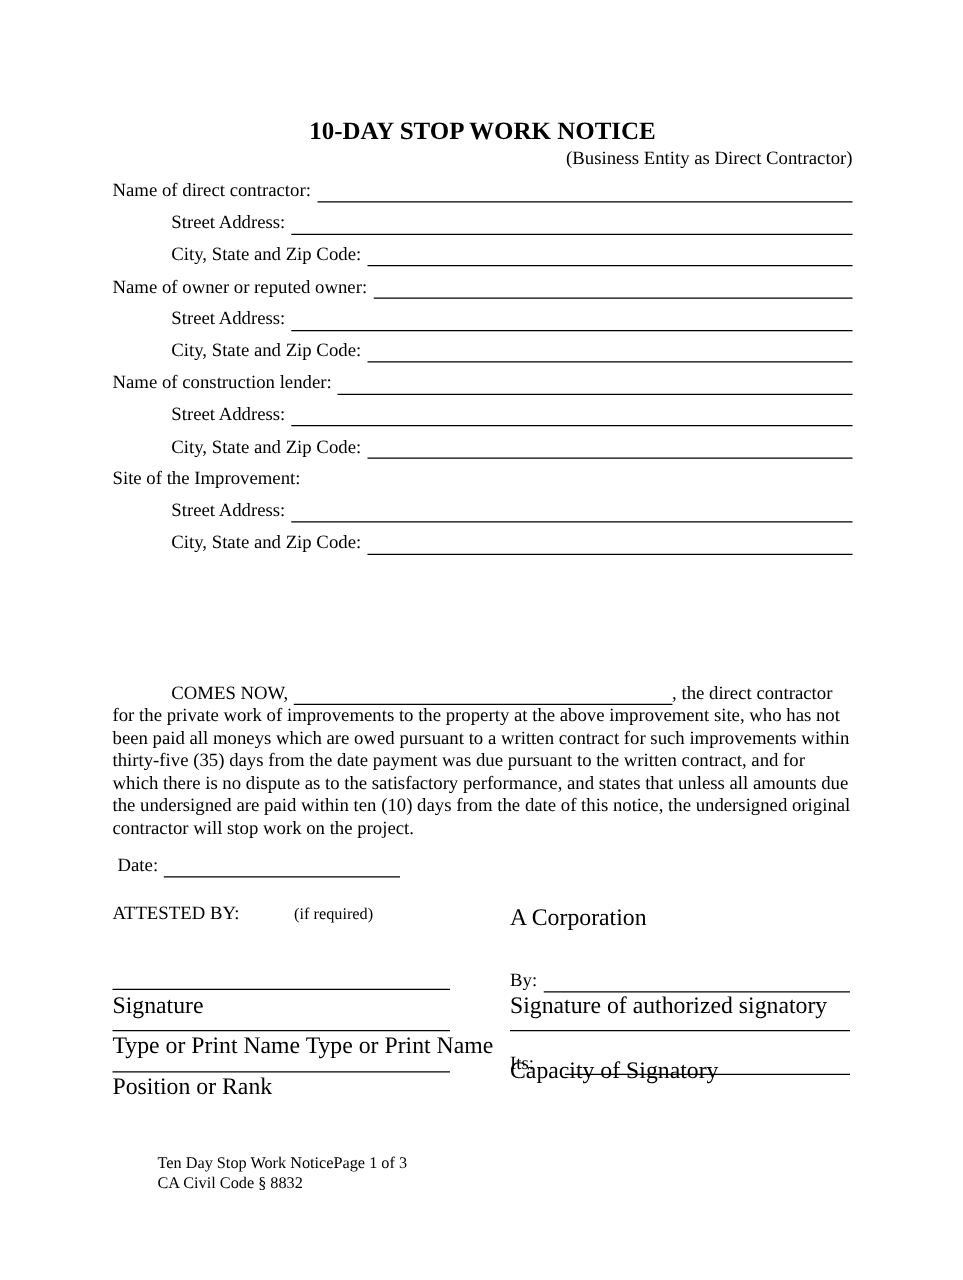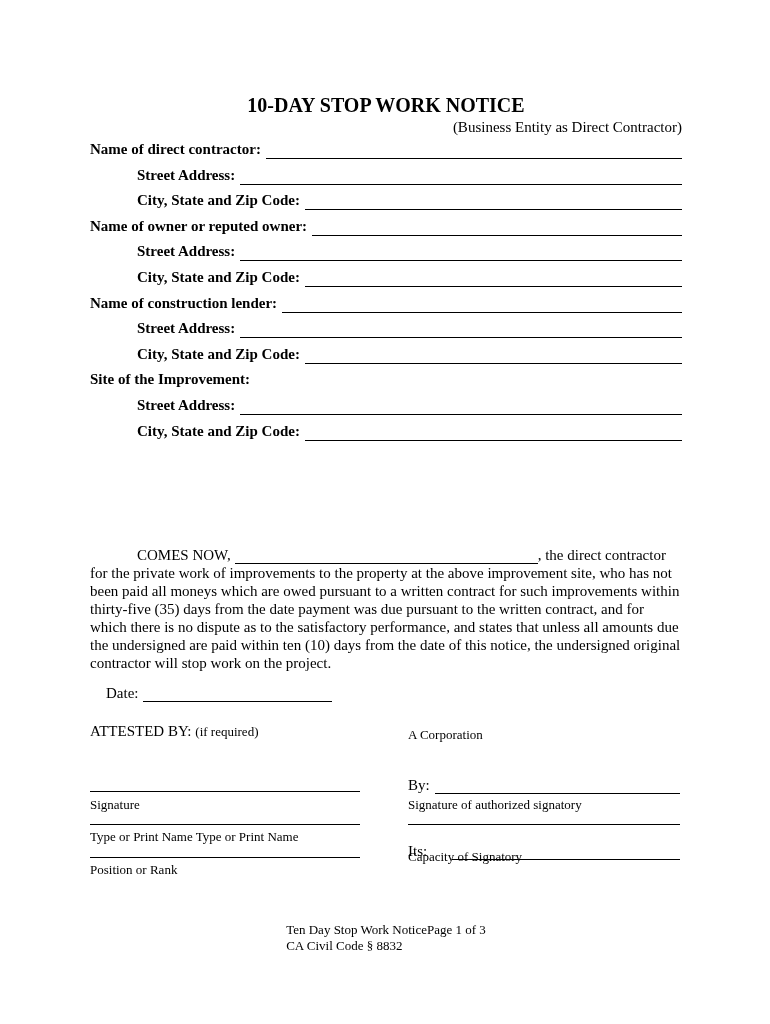--- a/index.html
+++ b/index.html
@@ -7,44 +7,44 @@
   body {
     width: 770px; height: 1024px; position: relative;
     font-family: "Liberation Serif", serif; color: #000;
   }
   .page { position: absolute; left: 90px; top: 0; width: 592px; }
 
   .title { margin: 94px 0 0; text-align: center; font-weight: bold; font-size: 20px; line-height: 22px; }
   .subtitle { margin: 2px 0 0; text-align: right; font-size: 15px; line-height: 18px; }
 
   .fields { margin-top: 4px; font-size: 15px; }
-  .frow { display: flex; align-items: flex-start; height: 25.6px; font-weight: bold; }
+  .frow { display: flex; align-items: center; height: 25.6px; }
   .frow .flabel { white-space: nowrap; line-height: 18px; }
   .frow.indent .flabel { padding-left: 47px; }
   .fill { flex: 1; border-bottom: 1px solid #000; height: 19px; margin-left: 5px; }
 
   .body-par {
     margin: 99px 0 0; font-size: 15px; line-height: 18px; text-align: left;
     text-indent: 47px;
   }
   .inline-blank {
     display: inline-block; width: 303px; height: 17px;
     border-bottom: 1px solid #000; vertical-align: bottom; margin-left: 4px;
   }
 
   .sig { position: relative; height: 200px; margin-top: 12px; font-size: 15px; }
   .sig .abs { position: absolute; line-height: 18px; }
   .hline { position: absolute; height: 0; border-bottom: 1px solid #000; }
   .blankrow { display: flex; align-items: flex-end; }
   .blankrow .flabel { white-space: nowrap; line-height: 18px; }
   .blankrow .fill { height: 16px; }
-  .caption { font-size: 13px; line-height: 15px; }
-  .small-note { font-size: 13px; }
+  .caption { font-size: 19px; line-height: 15px; }
+  .small-note { font-size: 13px; margin-left: 40px; }
 
-  .footer { margin-top: 38px; display: flex; justify-content: center; font-size: 13px; line-height: 15.5px; }
+  .footer { margin-top: 38px; display: flex; justify-content: flex-start; font-size: 13px; line-height: 15.5px; margin-left: 36px; }
 </style>
 </head>
 <body>
 
 <div class="page">
 
   <div class="title">10-DAY STOP WORK NOTICE</div>
   <div class="subtitle">(Business Entity as Direct Contractor)</div>
 
   <div class="fields">
@@ -94,21 +94,21 @@
     <div class="frow indent">
       <span class="flabel">City, State and Zip Code:</span>
       <span class="fill"></span>
     </div>
   </div>
 
   <p class="body-par"><span>COMES NOW,</span><span class="inline-blank"></span><span>, the direct contractor for the private work of improvements to the property at the above improvement site, who has not been paid all moneys which are owed pursuant to a written contract for such improvements within thirty-five (35) days from the date payment was due pursuant to the written contract, and for which there is no dispute as to the satisfactory performance, and states that unless all amounts due the undersigned are paid within ten (10) days from the date of this notice, the undersigned original contractor will stop work on the project.</span></p>
 
   <div class="sig">
 
-    <div class="abs blankrow" style="left:16px; top:2; width:226px;justify-content:space-between;">
+    <div class="abs blankrow" style="left:4px; top:2; width:226px;justify-content:space-between;">
       <span class="flabel">Date:</span>
       <span class="fill"></span>
     </div>
 
 
     <div class="abs" style="left:0; top:38px;">
       <span>ATTESTED BY:</span>
       <span class="small-note">(if required)</span>
     </div>
 

